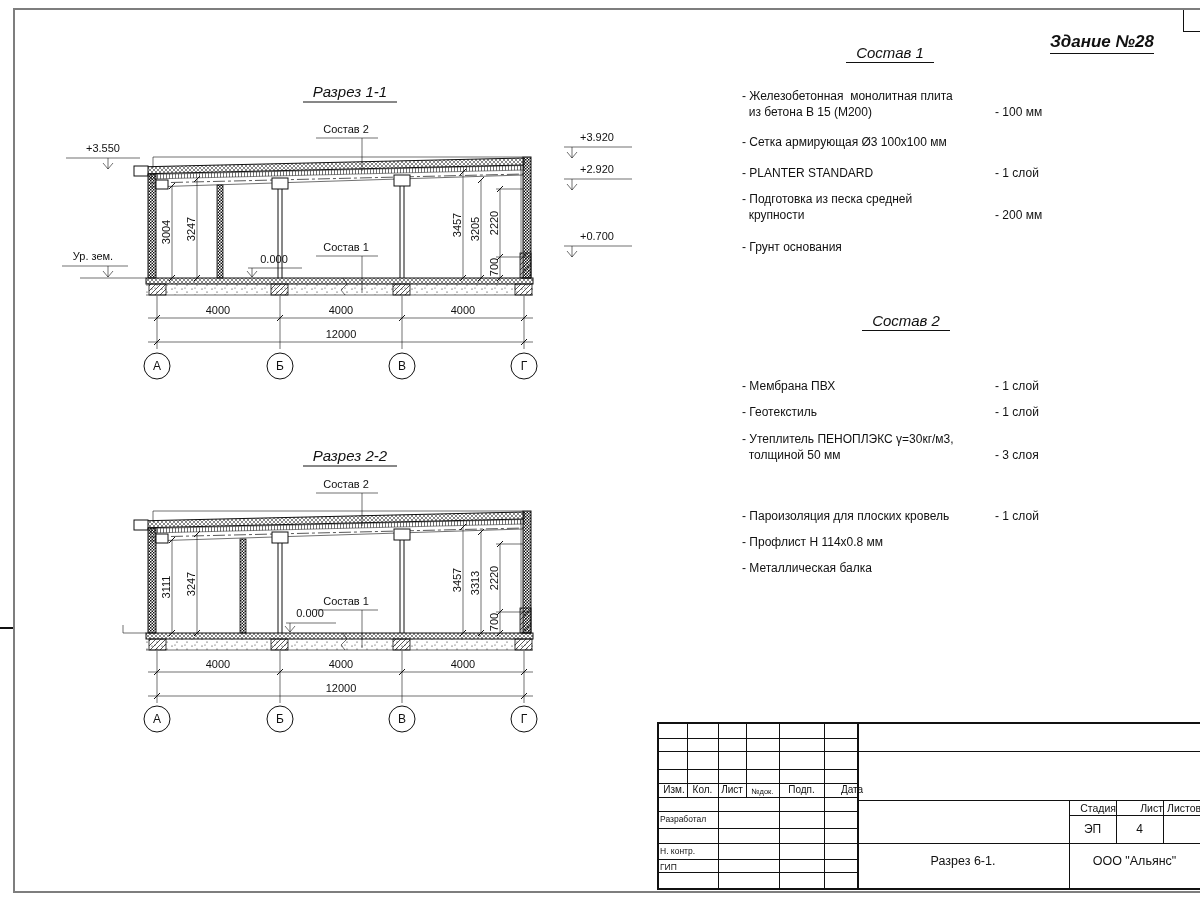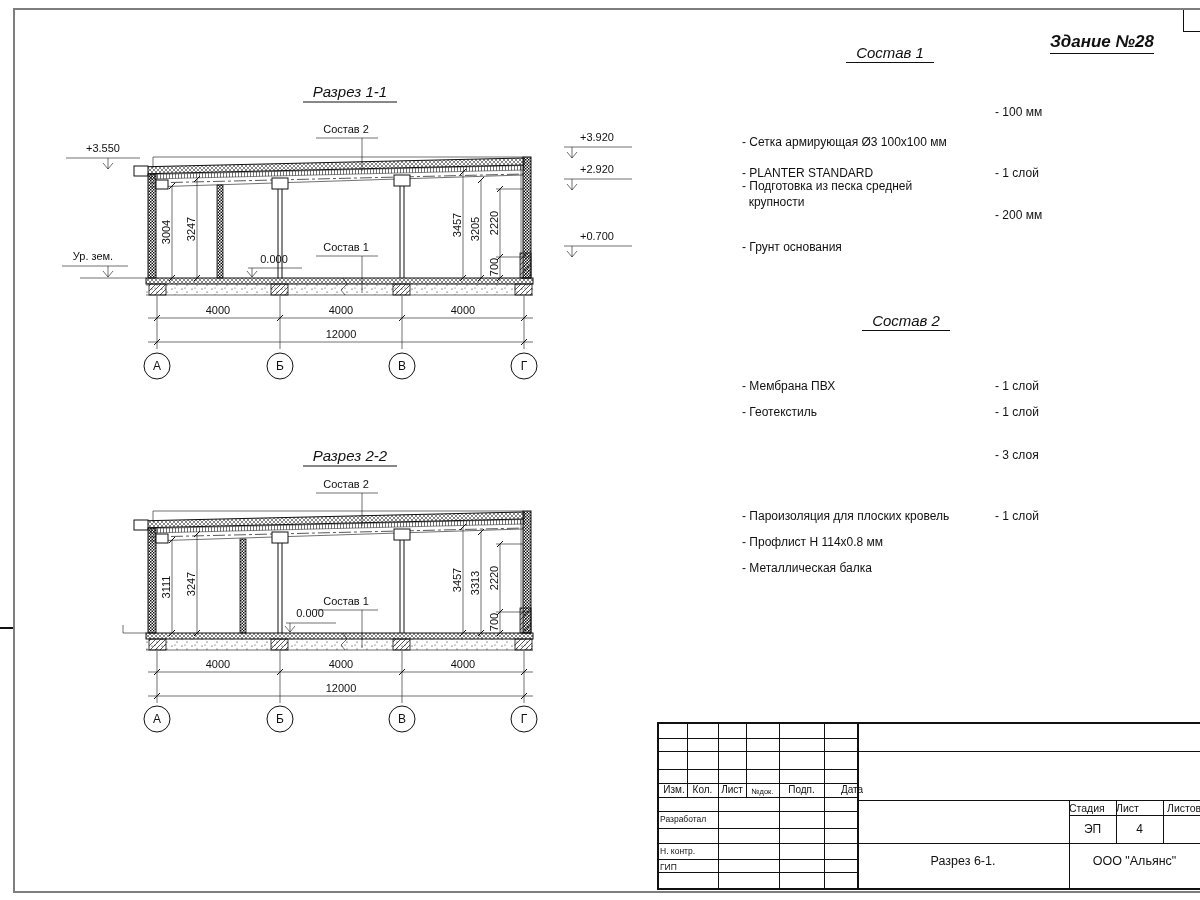--- a/index.html
+++ b/index.html
@@ -16,21 +16,21 @@
   svg .tn{stroke:#111;stroke-width:0.6;fill:none}
   svg .dd{stroke:#111;stroke-width:0.7;fill:none;stroke-dasharray:12 3 3 3}
   svg .wh{fill:#fff;stroke:#111;stroke-width:1}
   .h-italic{font-style:italic;border-bottom:1px solid #111;display:inline-block;padding-bottom:1px}
   .comp-title{font-size:15px;text-align:center}
   .bldg{font-size:17px;font-weight:bold}
   .item-text{position:absolute;left:0;font-size:12px;line-height:16px;white-space:pre-wrap;width:250px}
   .item-val{position:absolute;left:253px;font-size:12px;line-height:16px;white-space:nowrap}
   .stamp-label{position:absolute;font-size:8.5px;line-height:15px}
   .stamp-head{position:absolute;font-size:10px;line-height:14px;text-align:center}
-  .stamp-cell{position:absolute;font-size:10.5px;line-height:13px;text-align:left}
+  .stamp-cell{position:absolute;font-size:10.5px;line-height:13px;text-align:right}
   .stamp-big{position:absolute;font-size:12px;line-height:14px;text-align:center}
 </style>
 </head>
 <body>
 
 <div class="frame" style="left:13px;top:8px;width:1187px;height:2px"></div>
 <div class="frame" style="left:13px;top:8px;width:2px;height:885px"></div>
 <div class="frame" style="left:13px;top:891px;width:1187px;height:2px"></div>
 <div class="vl" style="left:1183px;top:10px;width:1px;height:22px"></div>
 <div class="hl" style="left:1183px;top:31px;width:17px;height:1px"></div>
@@ -318,38 +318,42 @@
       <circle class="wh" cx="524" cy="719" r="13"></circle>
         <text class="ax" x="524" y="723" text-anchor="middle">Г</text>
     </g>
   </g>
 </svg>
 
 <div class="abs" style="left:846px;top:44px;width:88px">
   <span class="h-italic comp-title" style="width:100%">Состав 1</span>
 </div>
 <div class="abs" style="left:742px;top:88px;width:320px;height:180px">
+  <div class="item-text" style="top:0">- Железобетонная  монолитная плита
+  из бетона В 15 (М200)</div>
   <div class="item-val" style="top:16px">- 100 мм</div>
   <div class="item-text" style="top:46px">- Сетка армирующая Ø3 100х100 мм</div>
   <div class="item-text" style="top:77px">- PLANTER STANDARD</div>
   <div class="item-val" style="top:77px">- 1  слой</div>
-  <div class="item-text" style="top:90px">- Подготовка из песка средней
+  <div class="item-text" style="top:103px">- Подготовка из песка средней
   крупности</div>
   <div class="item-val" style="top:119px">- 200 мм</div>
   <div class="item-text" style="top:151px">- Грунт основания</div>
 </div>
 
 <div class="abs" style="left:862px;top:312px;width:88px">
   <span class="h-italic comp-title" style="width:100%">Состав 2</span>
 </div>
 <div class="abs" style="left:742px;top:378px;width:320px;height:210px">
   <div class="item-text" style="top:0">- Мембрана ПВХ</div>
   <div class="item-val" style="top:0">- 1 слой</div>
   <div class="item-text" style="top:26px">- Геотекстиль</div>
   <div class="item-val" style="top:26px">- 1 слой</div>
+  <div class="item-text" style="top:53px">- Утеплитель ПЕНОПЛЭКС γ=30кг/м3,
+  толщиной 50 мм</div>
   <div class="item-val" style="top:69px">- 3 слоя</div>
   <div class="item-text" style="top:130px">- Пароизоляция для плоских кровель</div>
   <div class="item-val" style="top:130px">- 1 слой</div>
   <div class="item-text" style="top:156px">- Профлист Н 114х0.8 мм</div>
   <div class="item-text" style="top:182px">- Металлическая балка</div>
 </div>
 
 <div class="abs" style="left:657px;top:722px;width:543px;height:170px">
 
   <div class="hl" style="left:0;top:0;width:543px;height:2px"></div>

